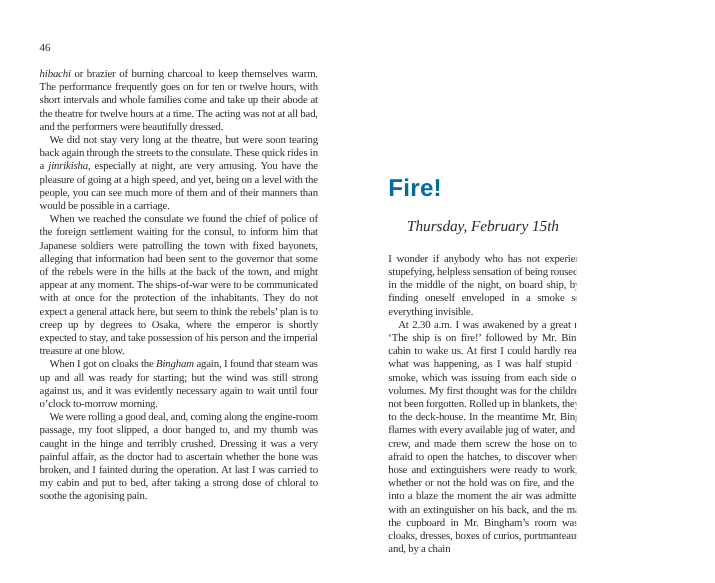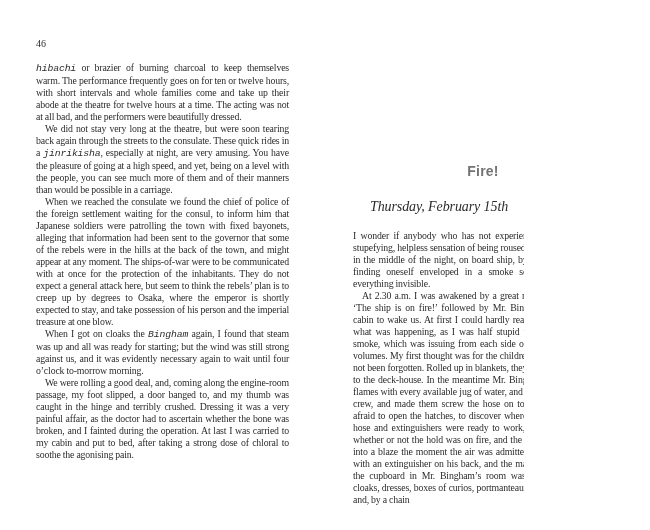--- a/index.html
+++ b/index.html
@@ -40,39 +40,38 @@
     text-indent: 9px;
   }
   .right-page {
     position: absolute;
     left: 353px;
     top: 158px;
     width: 260px;
   }
   .chapter-heading {
     font-family: "Liberation Sans", sans-serif;
-    font-size: 14px;
+    font-size: 22px;
     line-height: 26px;
     font-weight: 600;
     letter-spacing: 0.2px;
-    text-align: center;
-    color: #737373;
+    text-align: left;
+    color: #0369a1;
     margin: 0 0 13px 0;
   }
   .date-line {
     font-style: italic;
     font-size: 14px;
     line-height: 12px;
     letter-spacing: -0.1px;
     margin: 17px;
     color: #2b2b2b;
   }
   .page-body i {
     font-style: italic;
-    font-family: Liberation Mono, monospace;
   }
 </style>
 </head>
 <body>
 
 <div class="spread">
 
   <div class="left-page">
     <div class="page-number">46</div>
     <div class="page-body">

